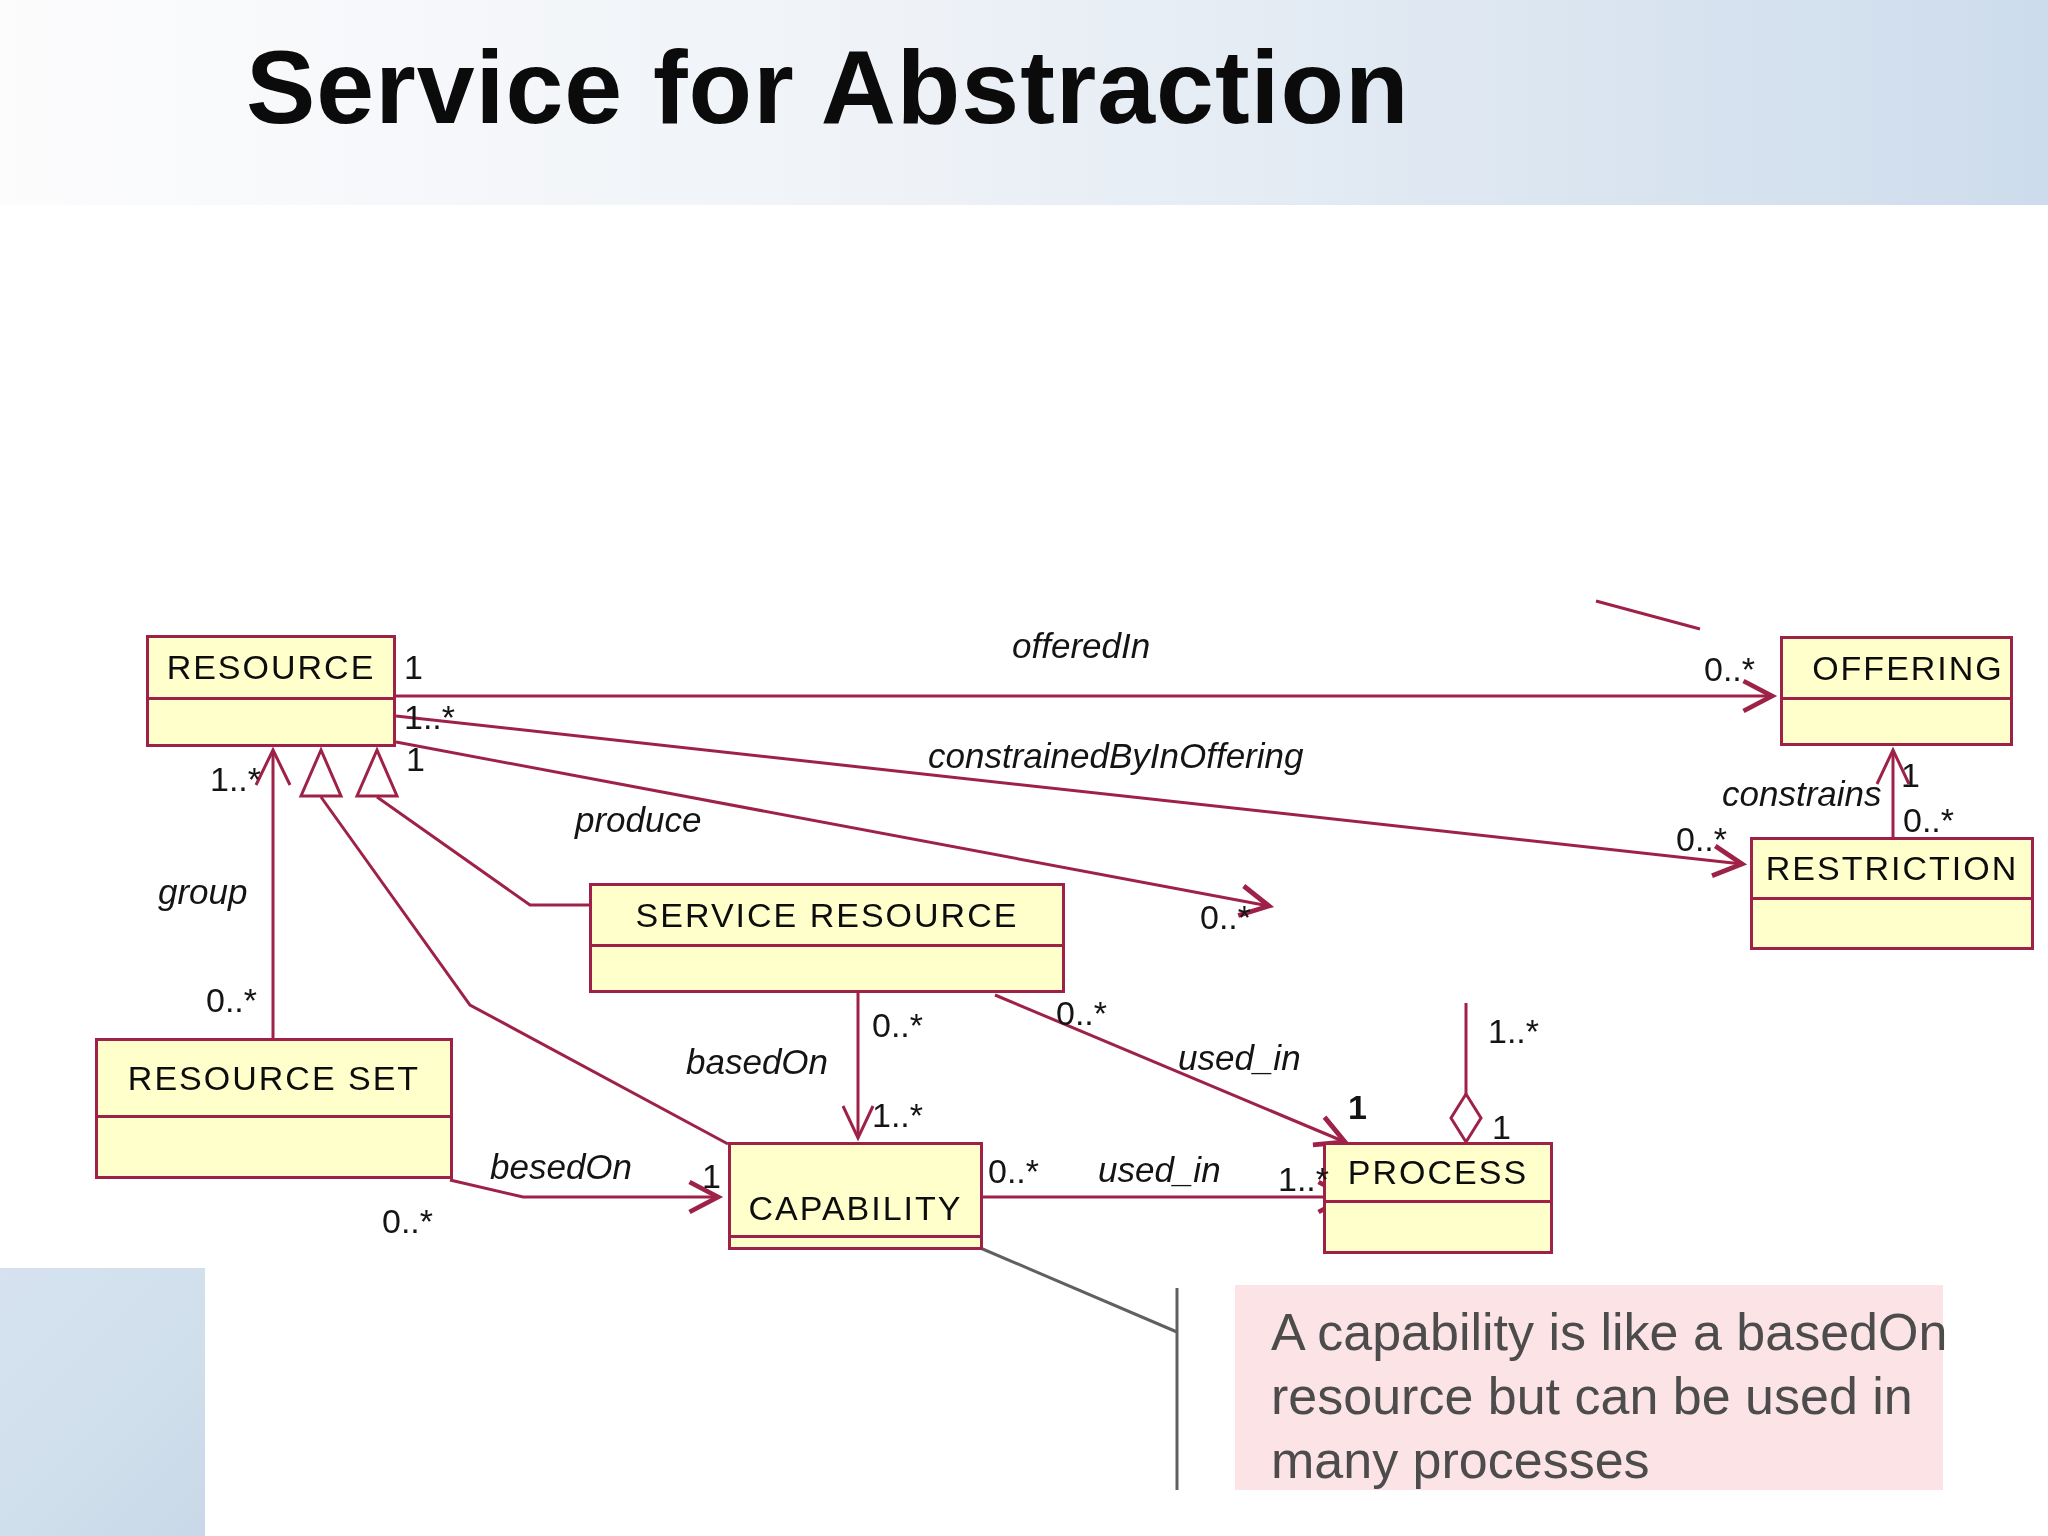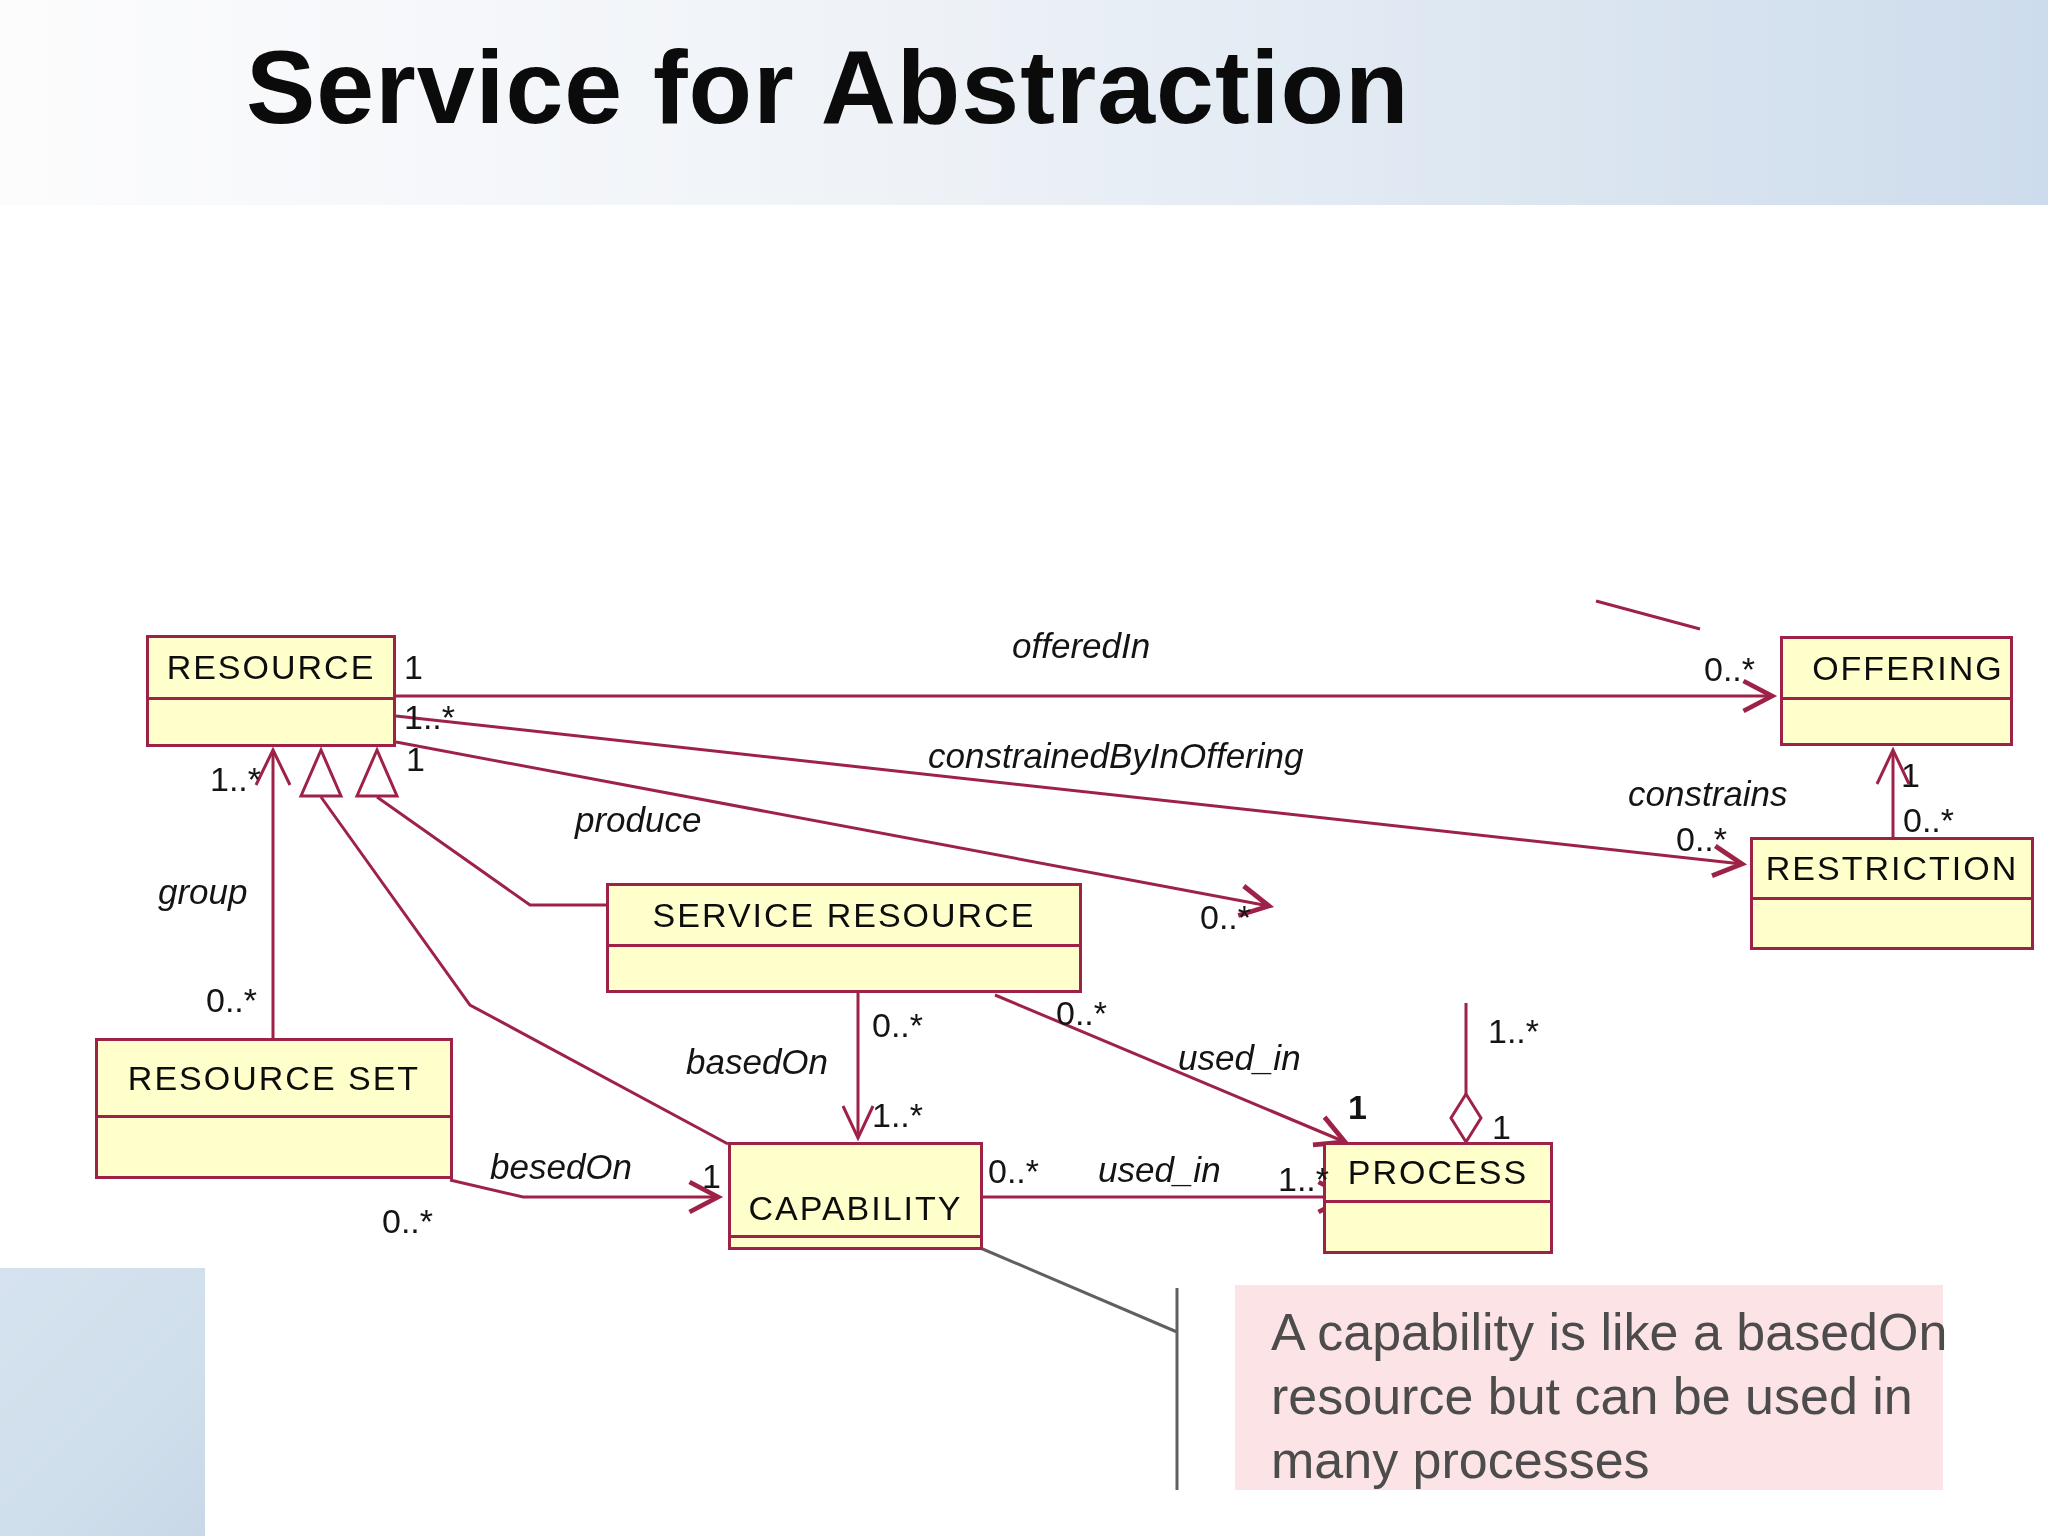--- a/index.html
+++ b/index.html
@@ -94,21 +94,21 @@
   <div class="uml-class" style="left:1780px;top:636px;width:233px;height:110px;">
     <div class="uml-title" style="height:58px;margin-left:23px;">OFFERING</div>
     <div class="uml-body" style="height:43px;"></div>
   </div>
 
   <div class="uml-class" style="left:1750px;top:837px;width:284px;height:113px;">
     <div class="uml-title" style="height:57px;">RESTRICTION</div>
     <div class="uml-body" style="height:47px;"></div>
   </div>
 
-  <div class="uml-class" style="left:606px;top:883px;width:476px;height:110px;">
+  <div class="uml-class" style="left:589px;top:883px;width:476px;height:110px;">
     <div class="uml-title" style="height:58px;">SERVICE RESOURCE</div>
     <div class="uml-body" style="height:43px;"></div>
   </div>
 
 
   <div class="uml-class" style="left:95px;top:1038px;width:358px;height:141px;">
     <div class="uml-title" style="height:74px;">RESOURCE SET</div>
     <div class="uml-body" style="height:58px;"></div>
   </div>
 
@@ -123,21 +123,21 @@
   </div>
 
   <div class="assoc-label" style="left:1012px;top:626px;">offeredIn</div>
   <div class="assoc-label" style="left:928px;top:736px;">constrainedByInOffering</div>
   <div class="assoc-label" style="left:575px;top:800px;">produce</div>
   <div class="assoc-label" style="left:158px;top:872px;">group</div>
   <div class="assoc-label" style="left:490px;top:1147px;">besedOn</div>
   <div class="assoc-label" style="left:686px;top:1042px;">basedOn</div>
   <div class="assoc-label" style="left:1178px;top:1038px;">used_in</div>
   <div class="assoc-label" style="left:1098px;top:1150px;">used_in</div>
-  <div class="assoc-label" style="left:1628px;top:774px;text-align:center;">constrains</div>
+  <div class="assoc-label" style="left:1722px;top:774px;text-align:center;">constrains</div>
 
   <div class="mult" style="left:404px;top:648px;">1</div>
   <div class="mult" style="left:1704px;top:650px;">0..*</div>
   <div class="mult" style="left:404px;top:698px;">1..*</div>
   <div class="mult" style="left:1676px;top:820px;">0..*</div>
   <div class="mult" style="left:406px;top:740px;">1</div>
   <div class="mult" style="left:1200px;top:898px;">0..*</div>
   <div class="mult" style="left:210px;top:760px;">1..*</div>
   <div class="mult" style="left:206px;top:981px;">0..*</div>
   <div class="mult" style="left:382px;top:1202px;">0..*</div>

